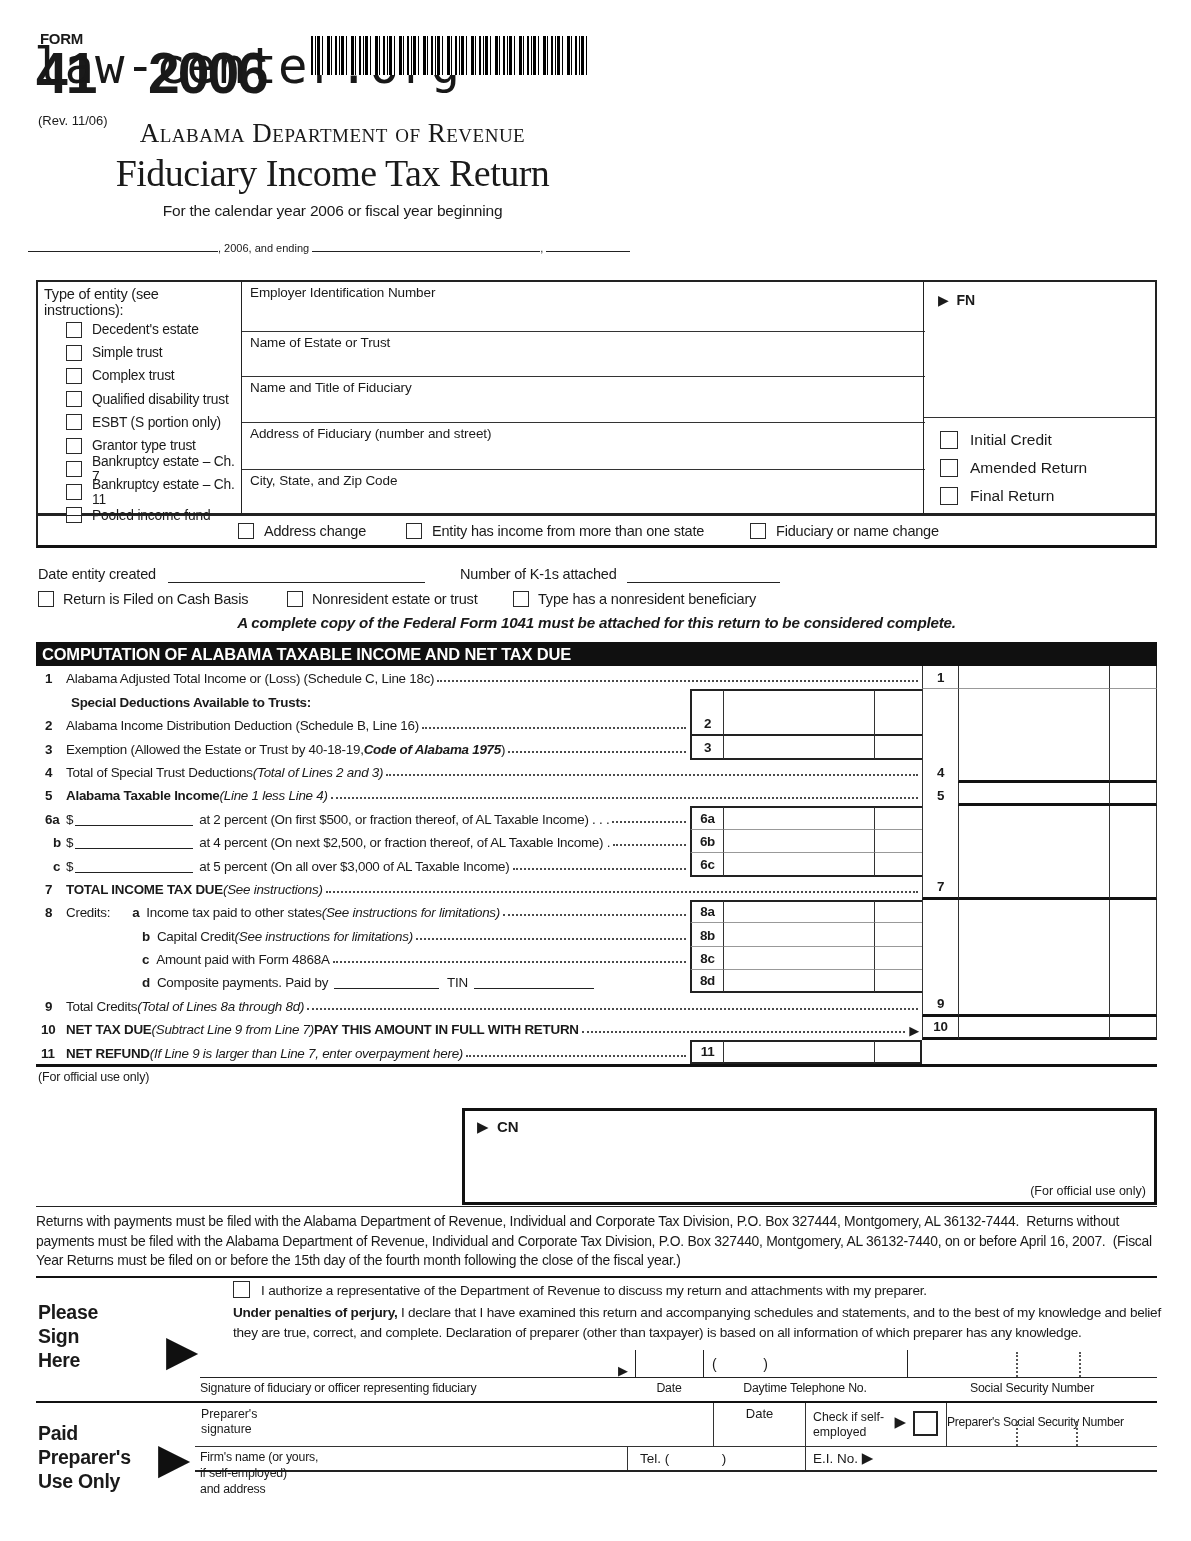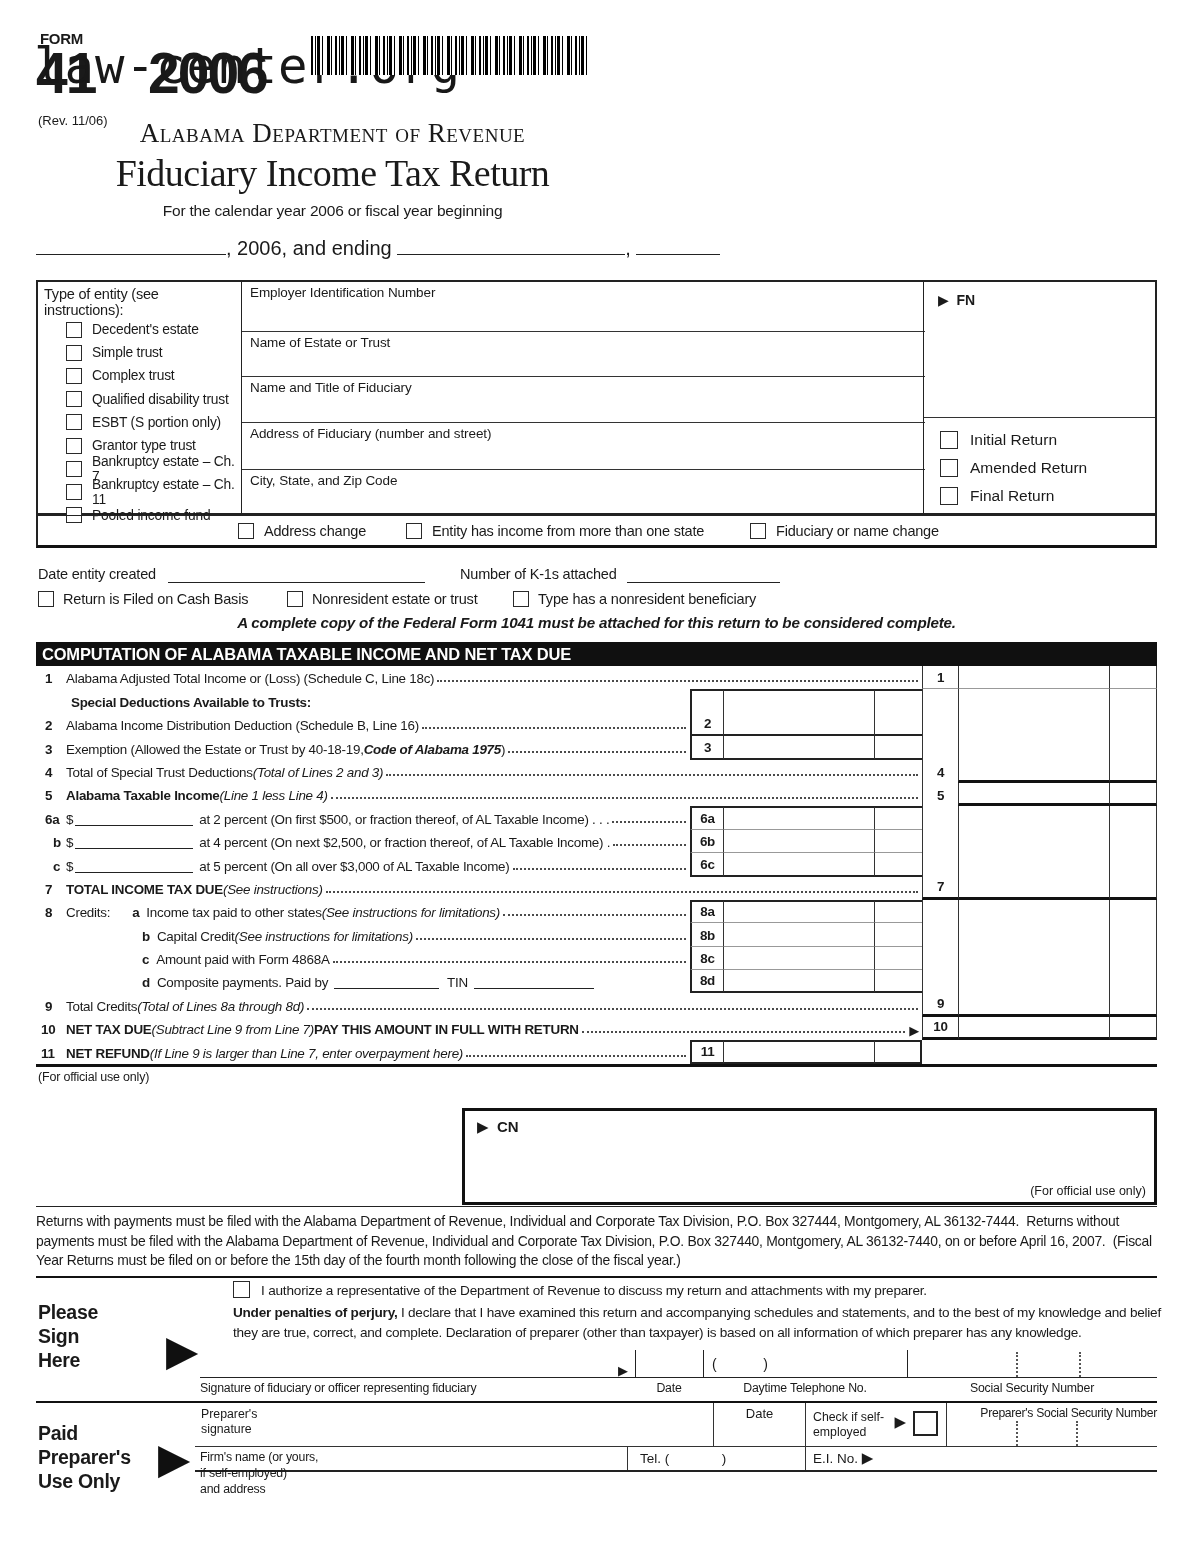--- a/index.html
+++ b/index.html
@@ -17,21 +17,21 @@
   .form-num{left:36px;top:40px;font-size:57px;font-weight:bold;letter-spacing:-2px}
   .form-year{left:148px;top:40px;font-size:57px;font-weight:bold;letter-spacing:-2px}
   .rev{left:38px;top:113px;font-size:13px}
   .wm{left:34px;top:38px;font-family:"DejaVu Sans Mono","Liberation Mono",monospace;font-size:49px;letter-spacing:1px;color:#181818}
   .barcode{left:311px;top:36px;width:278px;height:39px;
     background:repeating-linear-gradient(90deg,#000 0 2px,#fff 2px 4px,#000 4px 5px,#fff 5px 6px,#000 6px 9px,#fff 9px 11px,#000 11px 12px,#fff 12px 16px,#000 16px 19px,#fff 19px 20px,#000 20px 21px,#fff 21px 24px)}
   .hdr-center{left:0;top:118px;width:665px;text-align:center}
   .agency{font-family:"Liberation Serif",serif;font-variant:small-caps;font-size:27px;letter-spacing:.5px}
   .doc-title{font-family:"Liberation Serif",serif;font-size:38px;letter-spacing:-.5px;margin-top:2px}
   .subtitle{font-size:15.5px;margin-top:7px;letter-spacing:-.2px}
-  .dateline{left:36px;top:237px;font-size:20px;white-space:nowrap}
+  .dateline{left:28px;top:237px;font-size:11px;white-space:nowrap}
 
   
   .ebox{left:36px;top:280px;width:1121px;height:235px;border:2px solid #222}
   .ecol{position:absolute;left:0;top:0;width:204px;height:231px;border-right:1.7px solid #222;padding:4px 0 0 6px}
   .ecol-h{font-size:14.5px;letter-spacing:-.2px}
   .eopt{display:flex;align-items:center;gap:10px;height:23.2px;padding-left:22px;font-size:13.8px;letter-spacing:-.2px}
   .fcol{position:absolute;left:204px;top:0;width:683.3px;height:231px}
   .fcell{padding:3px 0 0 8px;font-size:13.5px;border-bottom:1px solid #333;letter-spacing:-.1px}
   .fcell:last-child{border-bottom:none}
   .fncol{position:absolute;right:0;top:0;width:232px;height:231px;border-left:1.7px solid #222}
@@ -104,21 +104,21 @@
   
   .pgrid{left:195px;top:1403px;width:962px}
   .prow{display:flex}
   .prow1{height:44px;border-bottom:1.5px solid #333}
   .prow2{height:25px;border-bottom:2px solid #222}
   .prow3{height:25px;border-bottom:1.5px solid #333}
   .p-sig{width:518px;padding:4px 0 0 6px;font-size:12.3px;line-height:1.25}
   .p-sig span{display:inline-block;width:80px}
   .p-date{width:92px;border-left:1.2px solid #333;text-align:center;font-size:13px;padding-top:3px}
   .p-check{width:141px;border-left:1.2px solid #333;font-size:12.3px;line-height:1.25;padding:7px 0 0 7px;position:relative}
-  .p-ssncell{width:211px;border-left:1.2px solid #333;position:relative;font-size:12.2px;text-align:right;padding-top:3px;letter-spacing:-.3px}
+  .p-ssncell{width:211px;border-left:1.2px solid #333;position:relative;font-size:12.2px;text-align:left;padding-top:12px;letter-spacing:-.3px}
   .p-firm{width:432px}
   .p-tel{width:178px;border-left:1.2px solid #333;font-size:13.5px;white-space:pre;padding:4px 0 0 12px}
   .p-ei{width:352px;border-left:1.2px solid #333;font-size:13.5px;padding:4px 0 0 7px}
   .p-addr{width:610px}
   .p-zip{width:352px;border-left:1.2px solid #333;font-size:13.5px;padding:4px 0 0 7px}
   .p-checkbox{position:absolute;right:8px;top:8px;width:25px;height:25px;border:2px solid #222;background:#fff}
   .p-checkarr{position:absolute;right:40px;top:12px;font-size:15px}
   .firmlabel{left:200px;top:1450px;font-size:12.3px;line-height:1.3;letter-spacing:-.2px}
 </style>
 </head>
@@ -192,21 +192,21 @@
       <div class="fcell" style="height:46px"><span>Name and Title of Fiduciary</span></div>
       <div class="fcell" style="height:47px"><span>Address of Fiduciary (number and street)</span></div>
       <div class="fcell" style="height:41px"><span>City, State, and Zip Code</span></div>
     </div>
 
     <div class="fncol">
       <div class="fnarea"><span class="arrow">▶</span>&nbsp; <span>FN</span></div>
       <div style="padding-top:8px">
         <div class="fnret">
             <span class="cb" style="width:18px;height:18px"></span>
-            <span>Initial Return</span>
+            <span>Initial Credit</span>
           </div>
         <div class="fnret">
             <span class="cb" style="width:18px;height:18px"></span>
             <span>Amended Return</span>
           </div>
         <div class="fnret">
             <span class="cb" style="width:18px;height:18px"></span>
             <span>Final Return</span>
           </div>
       </div>

